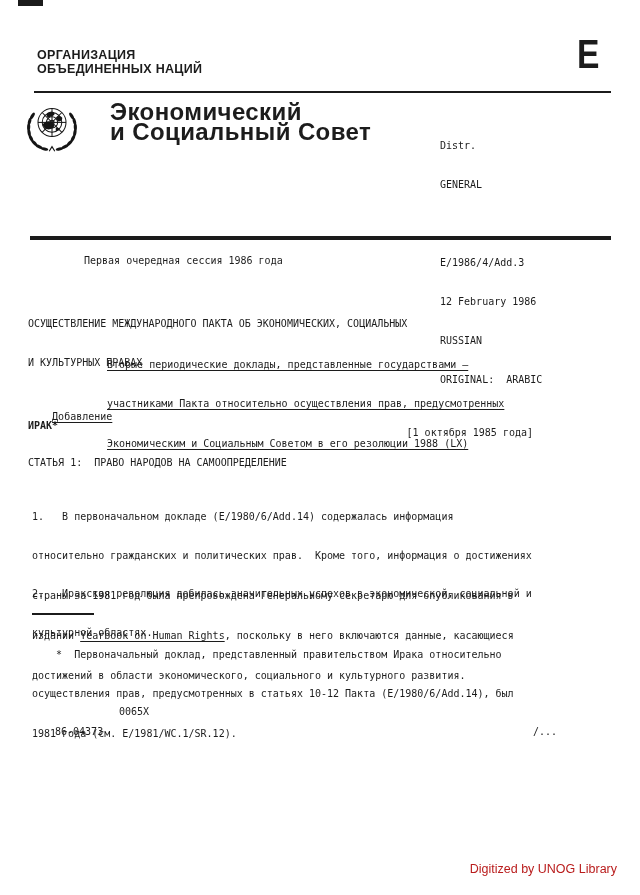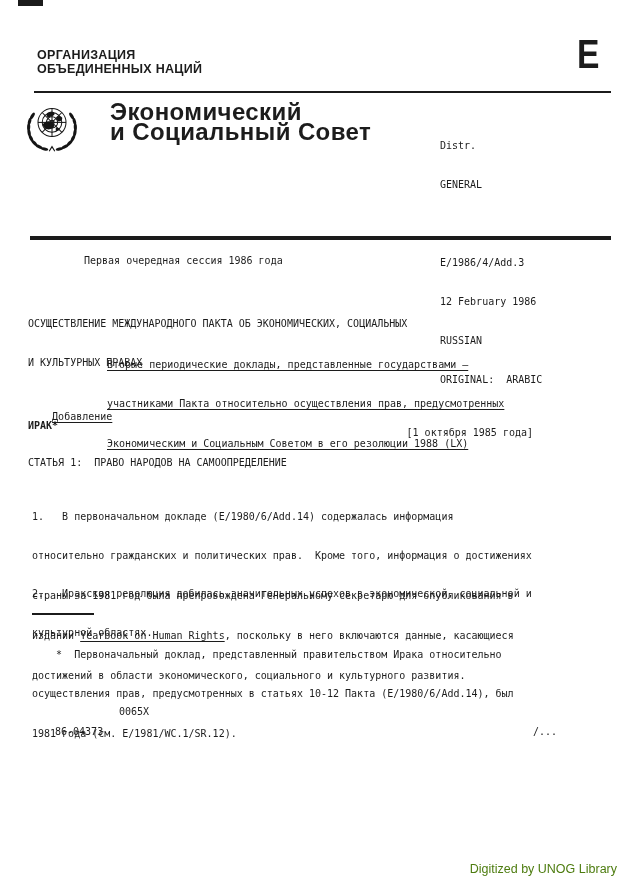--- a/index.html
+++ b/index.html
@@ -8,21 +8,21 @@
     background:#ffffff; overflow:hidden;
     font-family:"DejaVu Sans Mono", monospace; color:#1c1c1c;
   }
   .abs { position:absolute; }
   .mono { font-family:"DejaVu Sans Mono", monospace; font-size:10px; line-height:13.3px; white-space:pre; }
   .sansb { font-family:"Liberation Sans", sans-serif; font-weight:bold; }
   .u { text-decoration:underline; text-underline-offset:2px; }
   .center { text-align:left; }
   .right { text-align:right; }
   .rule { background:#1b1b1b; }
-  .watermark { font-family:"Liberation Sans", sans-serif; font-size:12.5px; color:#4d7c0f; }
+  .watermark { font-family:"Liberation Sans", sans-serif; font-size:12.5px; color:#b91c1c; }
 </style>
 </head>
 <body>
 
 <div class="page">
 
   <div class="abs rule" style="left:18px; top:0; width:25px; height:6px;"></div>
 
   <div class="abs sansb" style="left:37px; top:49px; font-size:12.5px; line-height:13.5px; letter-spacing:0.3px;">
     <div>ОРГАНИЗАЦИЯ</div>

